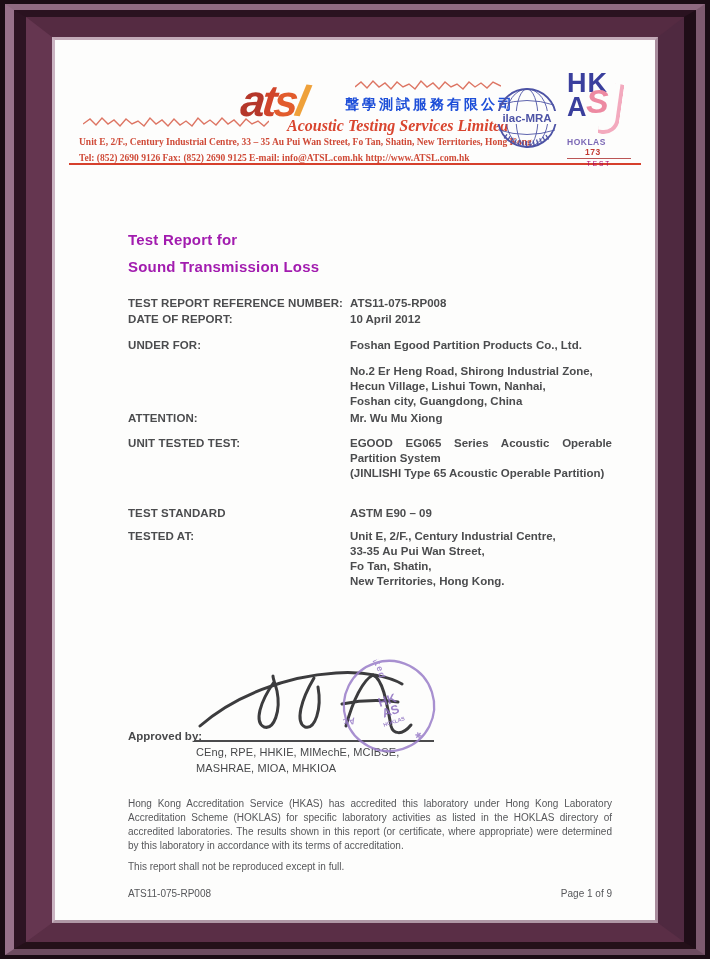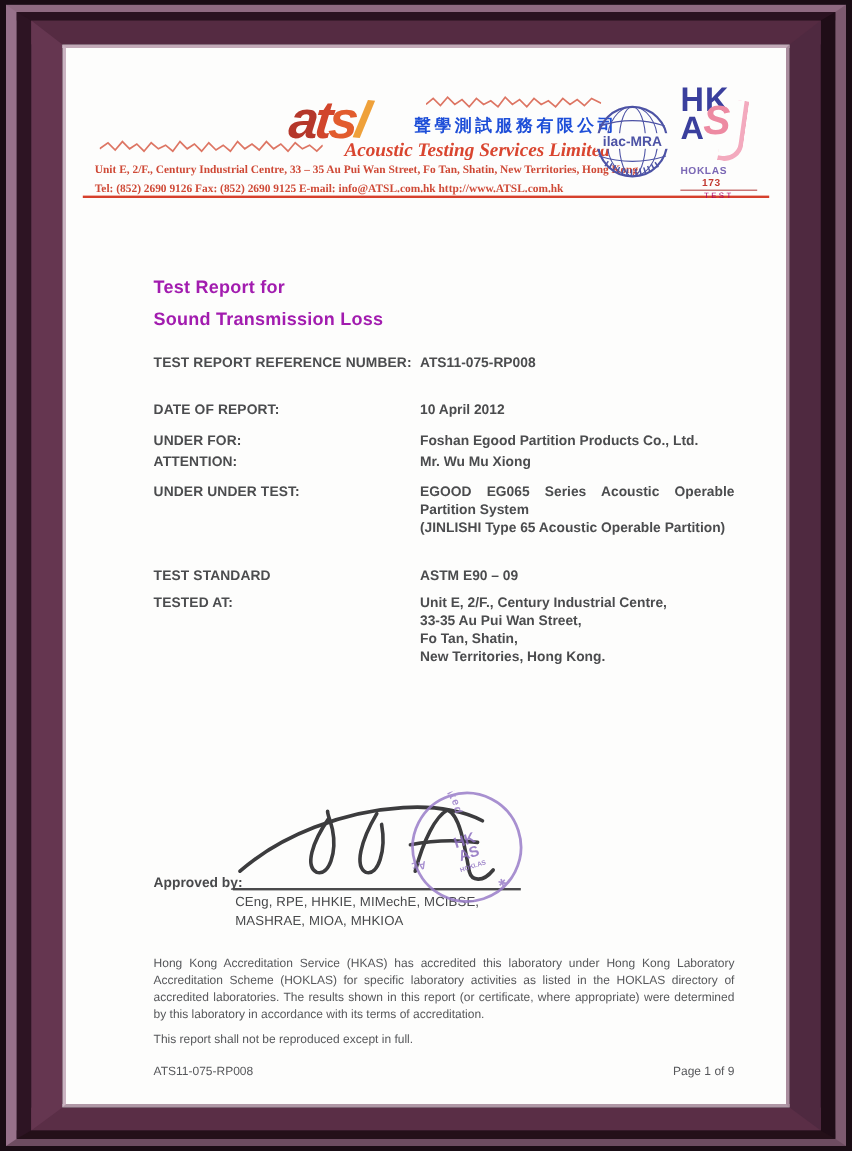--- a/index.html
+++ b/index.html
@@ -127,34 +127,40 @@
       <div class="abs title">
         <div>Test Report for</div>
         <div>Sound Transmission Loss</div>
       </div>
 
       <div class="abs fields">
         <div class="row">
           <div class="flabel">TEST REPORT REFERENCE NUMBER:</div>
           <div class="fvalue">ATS11-075-RP008</div>
         </div>
-        <div class="row" style="margin-top:24px">
+        <div class="row" style="margin-top:1px">
           <div class="flabel">DATE OF REPORT:</div>
           <div class="fvalue">10 April 2012</div>
         </div>
         <div class="row" style="margin-top:11px">
           <div class="flabel">UNDER FOR:</div>
           <div class="fvalue">Foshan Egood Partition Products Co., Ltd.</div>
         </div>
+        <div class="row just" style="margin-top:11px">
+          <div class="flabel"></div>
+          <div class="fvalue">No.2 Er Heng Road, Shirong Industrial Zone,
+Hecun Village, Lishui Town, Nanhai,
+Foshan city, Guangdong, China</div>
+        </div>
         <div class="row" style="margin-top:2px">
           <div class="flabel">ATTENTION:</div>
           <div class="fvalue">Mr. Wu Mu Xiong</div>
         </div>
         <div class="row just" style="margin-top:10px">
-          <div class="flabel">UNDER UNDER TEST:</div>
+          <div class="flabel">UNIT TESTED TEST:</div>
           <div class="fvalue">EGOOD EG065 Series Acoustic Operable Partition System
 (JINLISHI Type 65 Acoustic Operable Partition)</div>
         </div>
         <div class="row" style="margin-top:25px">
           <div class="flabel">TEST STANDARD</div>
           <div class="fvalue">ASTM E90 – 09</div>
         </div>
         <div class="row" style="margin-top:8px">
           <div class="flabel">TESTED AT:</div>
           <div class="fvalue">Unit E, 2/F., Century Industrial Centre,

